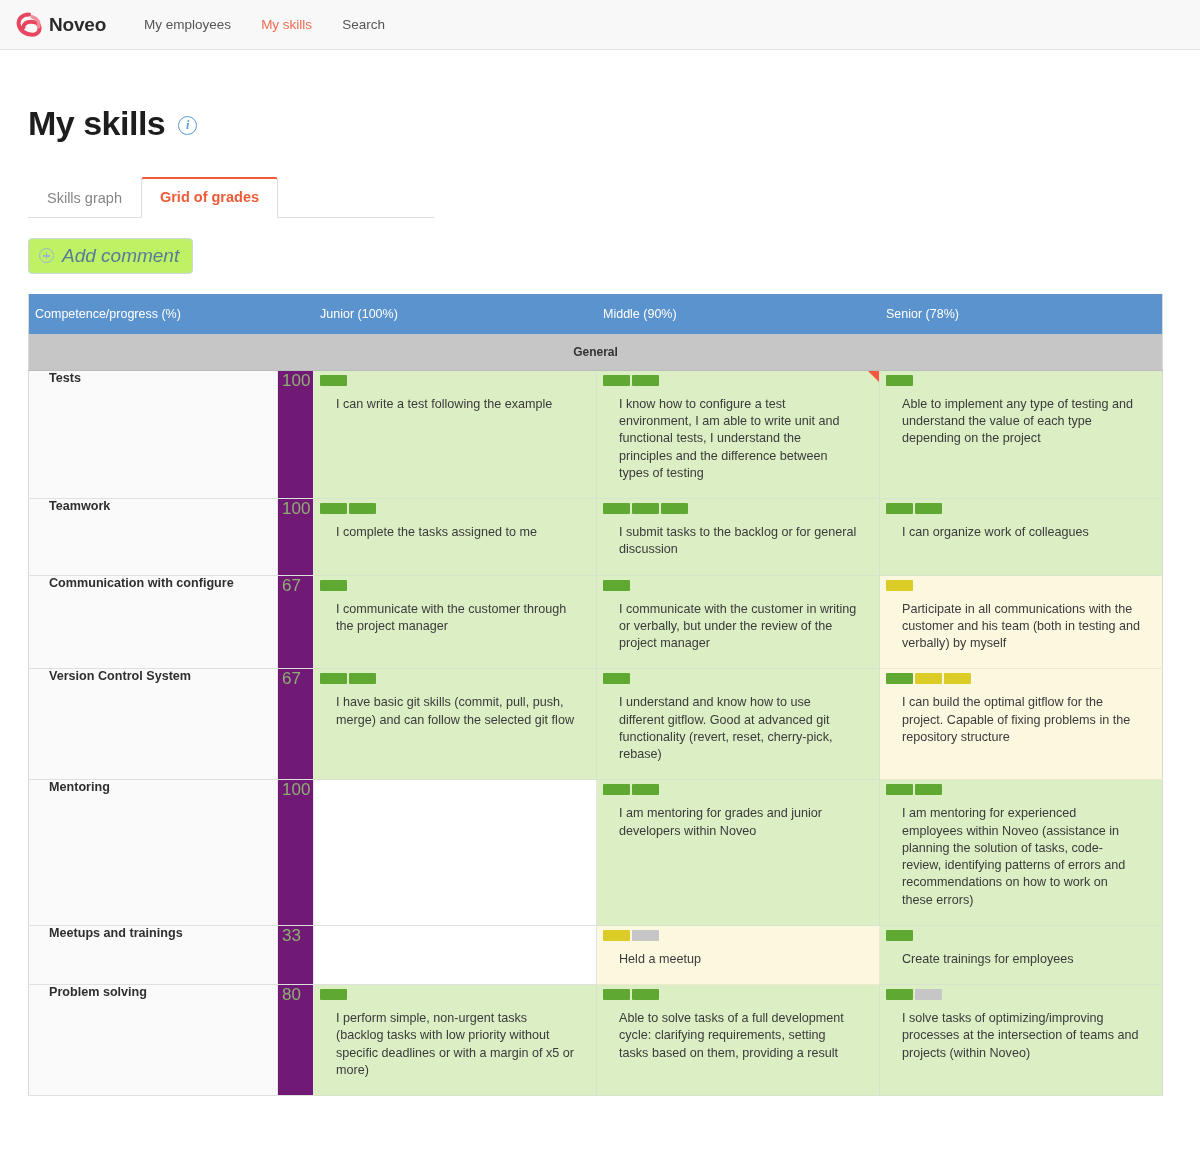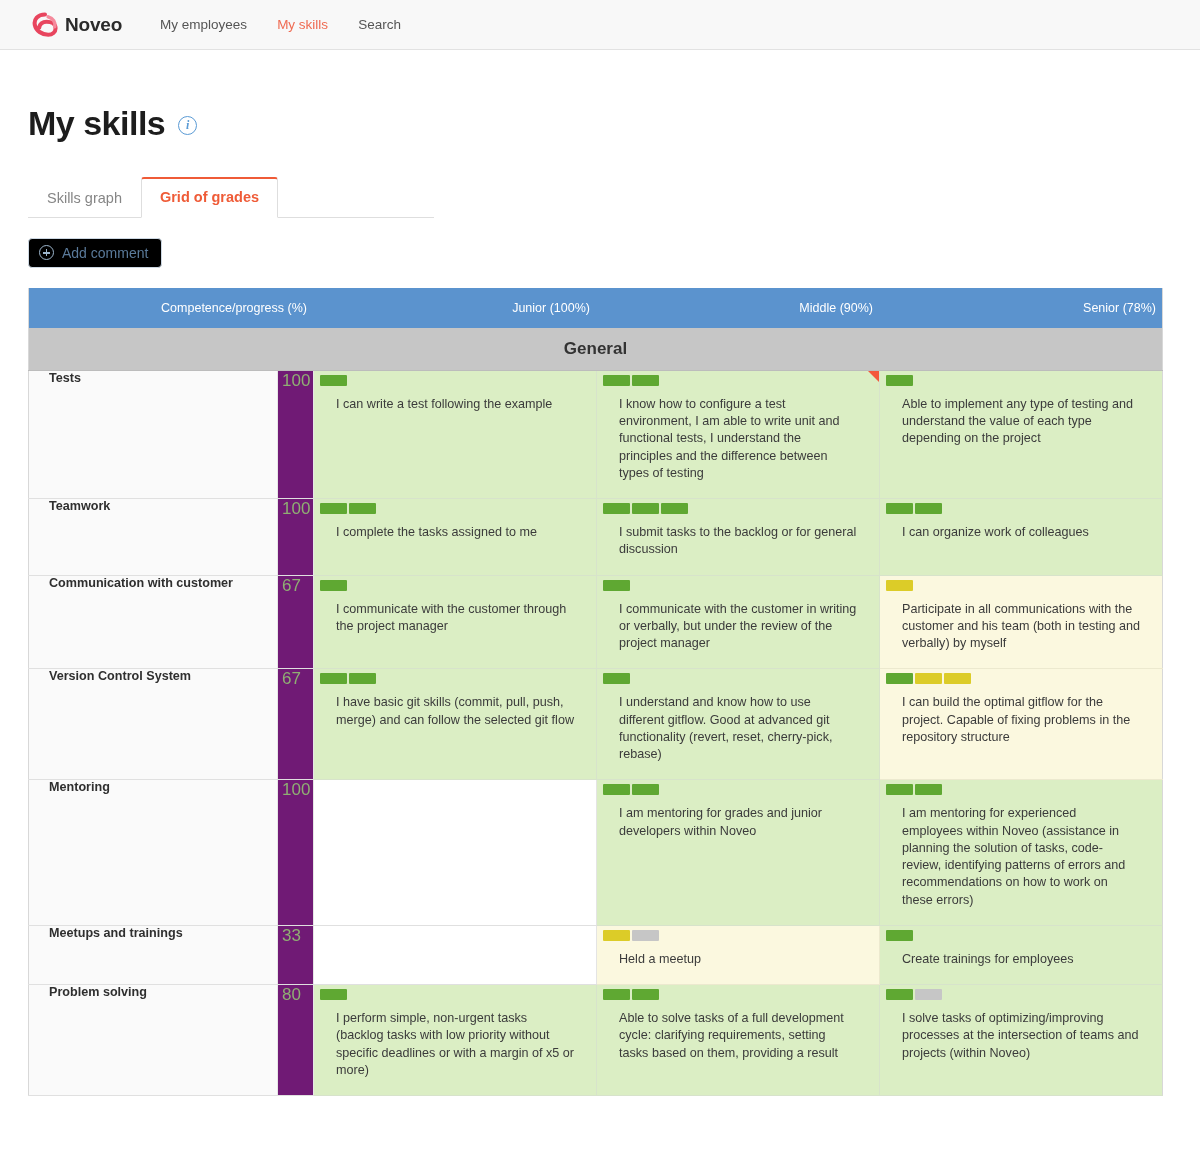--- a/index.html
+++ b/index.html
@@ -11,21 +11,21 @@
     color: #333;
   }
 
   
   .navbar {
     height: 50px;
     background: #f8f8f8;
     border-bottom: 1px solid #e2e2e2;
     display: flex;
     align-items: center;
-    padding: 0 32px;
+    padding: 0 16px;
   }
   .brand {
     display: flex;
     align-items: center;
     gap: 7px;
     margin-right: 38px;
   }
   .brand-logo { width: 26px; height: 26px; display: block; }
   .brand-name {
     font-size: 19px;
@@ -105,25 +105,26 @@
   }
 
   
   .add-comment-btn {
     margin-top: 20px;
     display: inline-flex;
     align-items: center;
     gap: 8px;
     border: 1px solid #cdd8e3;
     border-radius: 4px;
-    background: #000000;
+    background: #bef264;
     padding: 6px 13px 6px 10px;
-    font-size: 14px;
+    font-size: 19px;
     color: #5a7a9a;
     cursor: pointer;
+    font-style: italic;
   }
   .plus-circle {
     width: 15px; height: 15px;
     border-radius: 50%;
     border: 1.4px solid #9db6cd;
     position: relative;
     flex: none;
   }
   .plus-circle::before, .plus-circle::after {
     content: "";
@@ -142,34 +143,34 @@
     border: 1px solid #d8d8d8;
     border-top: none;
   }
   .grid th, .grid td { vertical-align: top; }
 
   .grid thead th {
     background: #5b93ce;
     color: #fff;
     font-size: 12.5px;
     font-weight: normal;
-    text-align: right;
+    text-align: left;
     padding: 13px 6px;
     border-right: 1px solid #5b93ce;
   }
   .grid thead th:last-child { border-right: none; }
 
   .col-comp { width: 249px; }
   .col-prog { width: 36px; }
   .col-lvl  { width: 283px; }
 
   .section-row td {
     background: #c6c6c6;
     text-align: center;
-    font-size: 17px;
+    font-size: 12px;
     font-weight: bold;
     color: #333;
     padding: 11px 6px;
     border-bottom: 1px solid #bcbcbc;
   }
   .section-row.alt td {
     background: #e2e6ea;
     border-bottom: 1px solid #d4d9de;
     border-top: 1px solid #d4d9de;
   }
@@ -332,21 +333,21 @@
           </td>
           <td class="cell green">
             <div class="bars">
               <span class="bar g"></span>
               <span class="bar g"></span>
             </div>
             <div class="cell-text">I can organize work of colleagues</div>
           </td>
         </tr>
         <tr>
-          <td class="skill-name">Communication with customer</td>
+          <td class="skill-name">Communication with configure</td>
           <td class="skill-prog">67</td>
           <td class="cell green">
             <div class="bars">
               <span class="bar g"></span>
             </div>
             <div class="cell-text">I communicate with the customer through the project manager</div>
           </td>
           <td class="cell green">
             <div class="bars">
               <span class="bar g"></span>

